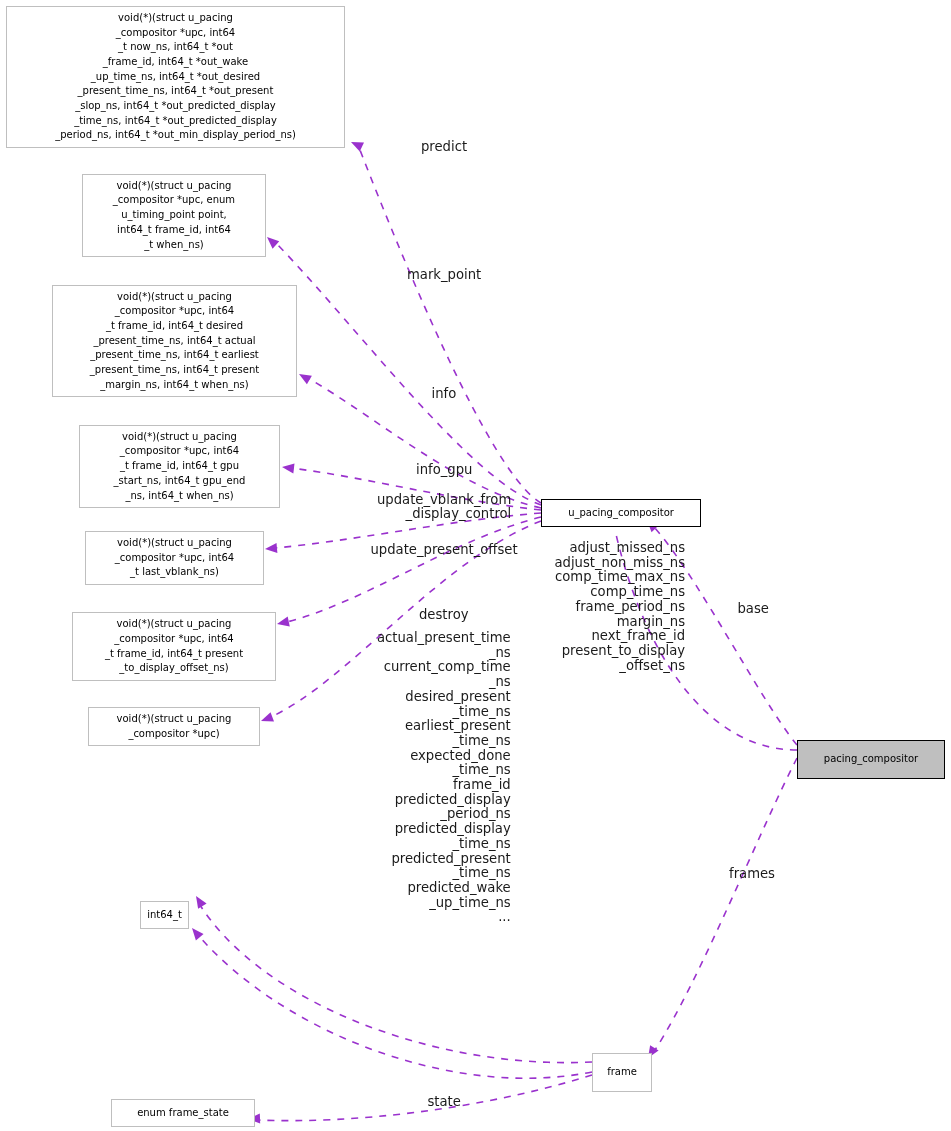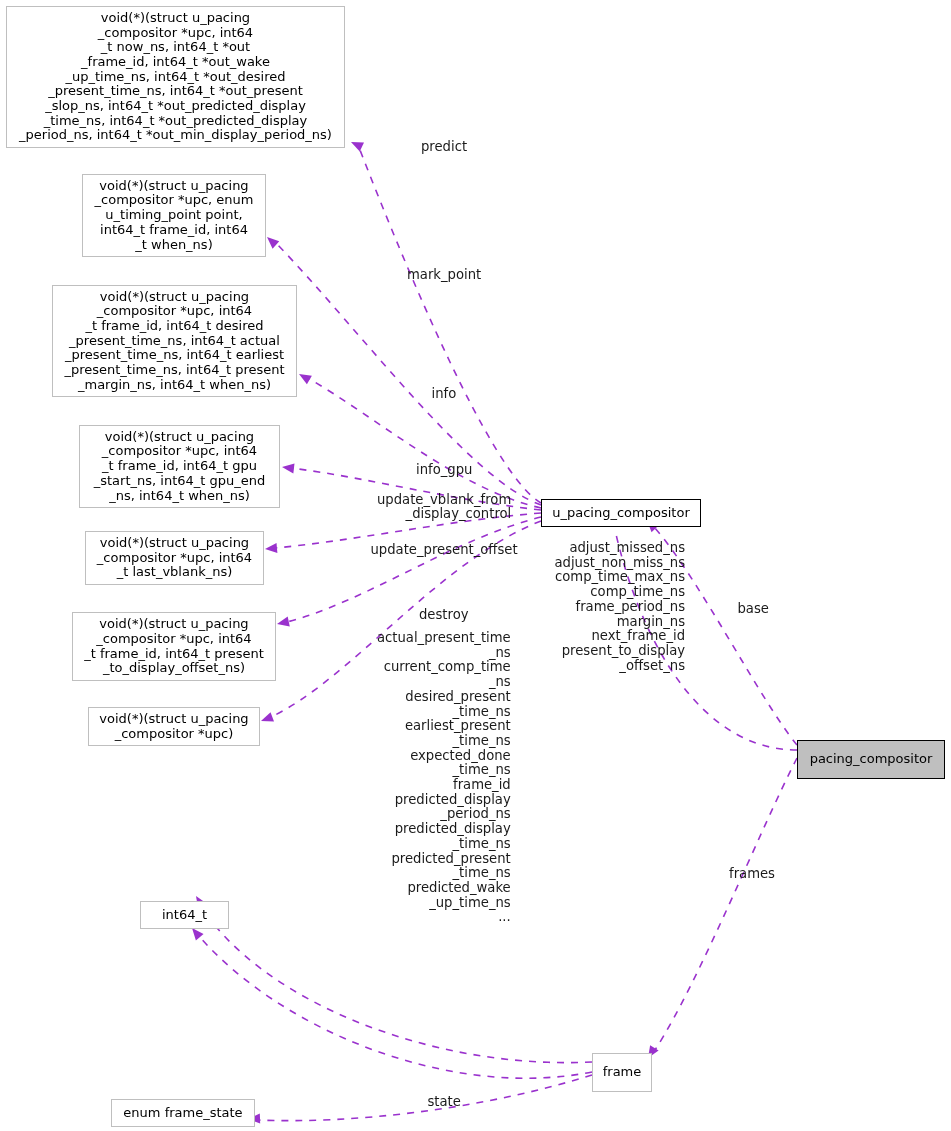--- a/index.html
+++ b/index.html
@@ -24,21 +24,21 @@
     width: 951px;
     height: 1131px;
   }
   .node {
     position: absolute;
     box-sizing: border-box;
     background: #ffffff;
     border: 1px solid #bfbfbf;
     text-align: center;
     color: #000000;
-    font-size: 13px;
+    font-size: 10px;
     line-height: 14.7px;
     white-space: pre-line;
     display: flex;
     align-items: center;
     justify-content: center;
     padding: 13px 4px;
   }
   .node.key {
     border: 1px solid #000000;
   }
@@ -157,16 +157,16 @@
 _compositor *upc, int64
 _t last_vblank_ns)</span></div>
     <div class="node" style="left: 72px; top: 612px; width: 204px; height: 69px;"><span>void(*)(struct u_pacing
 _compositor *upc, int64
 _t frame_id, int64_t present
 _to_display_offset_ns)</span></div>
     <div class="node" style="left: 88px; top: 707px; width: 172px; height: 39px;"><span>void(*)(struct u_pacing
 _compositor *upc)</span></div>
     <div class="node key" style="left: 541px; top: 499px; width: 160px; height: 25px;"><span>u_pacing_compositor</span></div>
     <div class="node current" style="left: 797px; top: 740px; width: 148px; height: 39px;"><span>pacing_compositor</span></div>
-    <div class="node" style="left: 140px; top: 901px; width: 89px; height: 25px;"><span>int64_t</span></div>
+    <div class="node" style="left: 140px; top: 901px; width: 49px; height: 25px;"><span>int64_t</span></div>
     <div class="node" style="left: 592px; top: 1053px; width: 60px; height: 39px;"><span>frame</span></div>
     <div class="node" style="left: 103px; top: 1099px; width: 144px; height: 25px; margin-left: 8px;"><span>enum frame_state</span></div>
   </div>
 
 </body></html>

